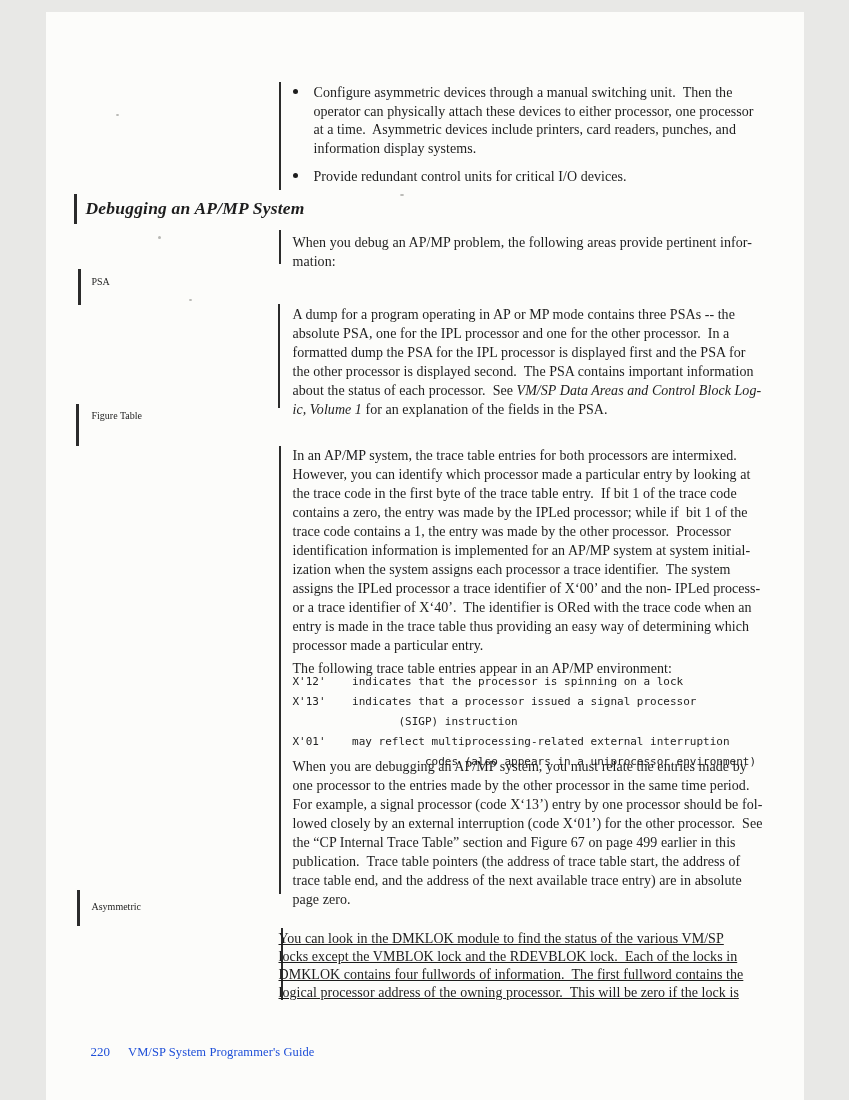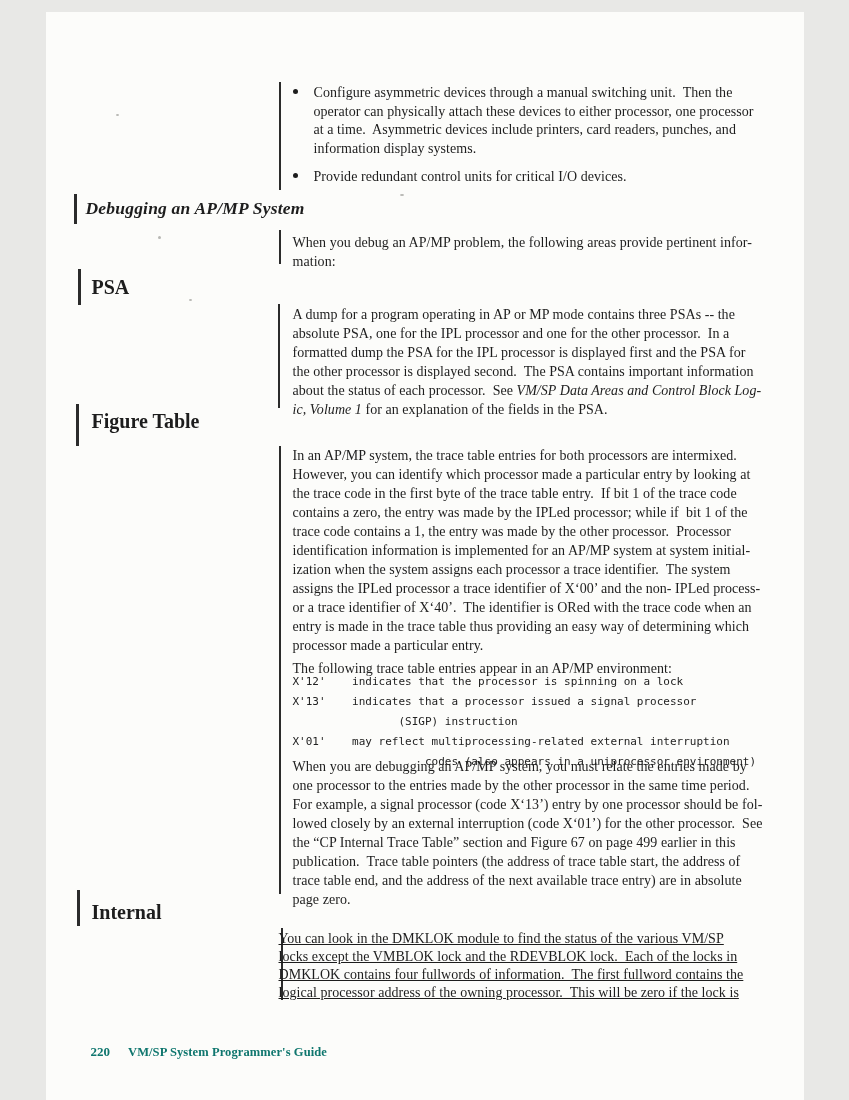--- a/index.html
+++ b/index.html
@@ -39,39 +39,39 @@
   .mainhead{
     position:absolute;
     font-size:17.5px;
     font-weight:bold;
     font-style:italic;
     letter-spacing:0.2px;
     white-space:nowrap;
   }
   .sidehead{
     position:absolute;
-    font-size:20px;
-    font-weight:bold;
+    font-size:10px;
+    font-weight:normal;
     white-space:nowrap;
   }
   .mono{
     position:absolute;
     font-family:"DejaVu Sans Mono", monospace;
     font-size:11px;
     line-height:20px;
     white-space:pre;
     margin:0;
     color:#222;
   }
   .italic{font-style:italic;}
   .footer{
     position:absolute;
     top:1030px;left:45px;
-    font-weight:bold;
-    color:#0f766e;
+    font-weight:normal;
+    color:#1d4ed8;
     white-space:nowrap;
   }
   .footer .pagenum{font-size:13px;}
   .footer .booktitle{font-size:12.5px;margin-left:14px;letter-spacing:0.1px;}
   .speck{
     position:absolute;
     background:#9a9a96;
     border-radius:50%;
     opacity:0.7;
   }
@@ -145,21 +145,21 @@
                     codes (also appears in a uniprocessor environment)</pre>
   <div class="bodytext" style="left:247px;top:745px;">When you are debugging an AP/MP system, you must relate the entries made by
 one processor to the entries made by the other processor in the same time period.
 For example, a signal processor (code X‘13’) entry by one processor should be fol-
 lowed closely by an external interruption (code X‘01’) for the other processor.  See
 the “CP Internal Trace Table” section and Figure 67 on page 499 earlier in this
 publication.  Trace table pointers (the address of trace table start, the address of
 trace table end, and the address of the next available trace entry) are in absolute
 page zero.</div>
 
-  <div class="sidehead" style="left:46px;top:889px;">Internal</div>
+  <div class="sidehead" style="left:46px;top:889px;">Asymmetric</div>
   <div class="bodytext" style="left:233px;top:918px;line-height:18px;text-decoration:underline;">You can look in the DMKLOK module to find the status of the various VM/SP
 locks except the VMBLOK lock and the RDEVBLOK lock.  Each of the locks in
 DMKLOK contains four fullwords of information.  The first fullword contains the
 logical processor address of the owning processor.  This will be zero if the lock is</div>
 
   <div class="footer">
     <span class="pagenum">220</span>
     <span class="booktitle">VM/SP System Programmer's Guide</span>
   </div>
 

